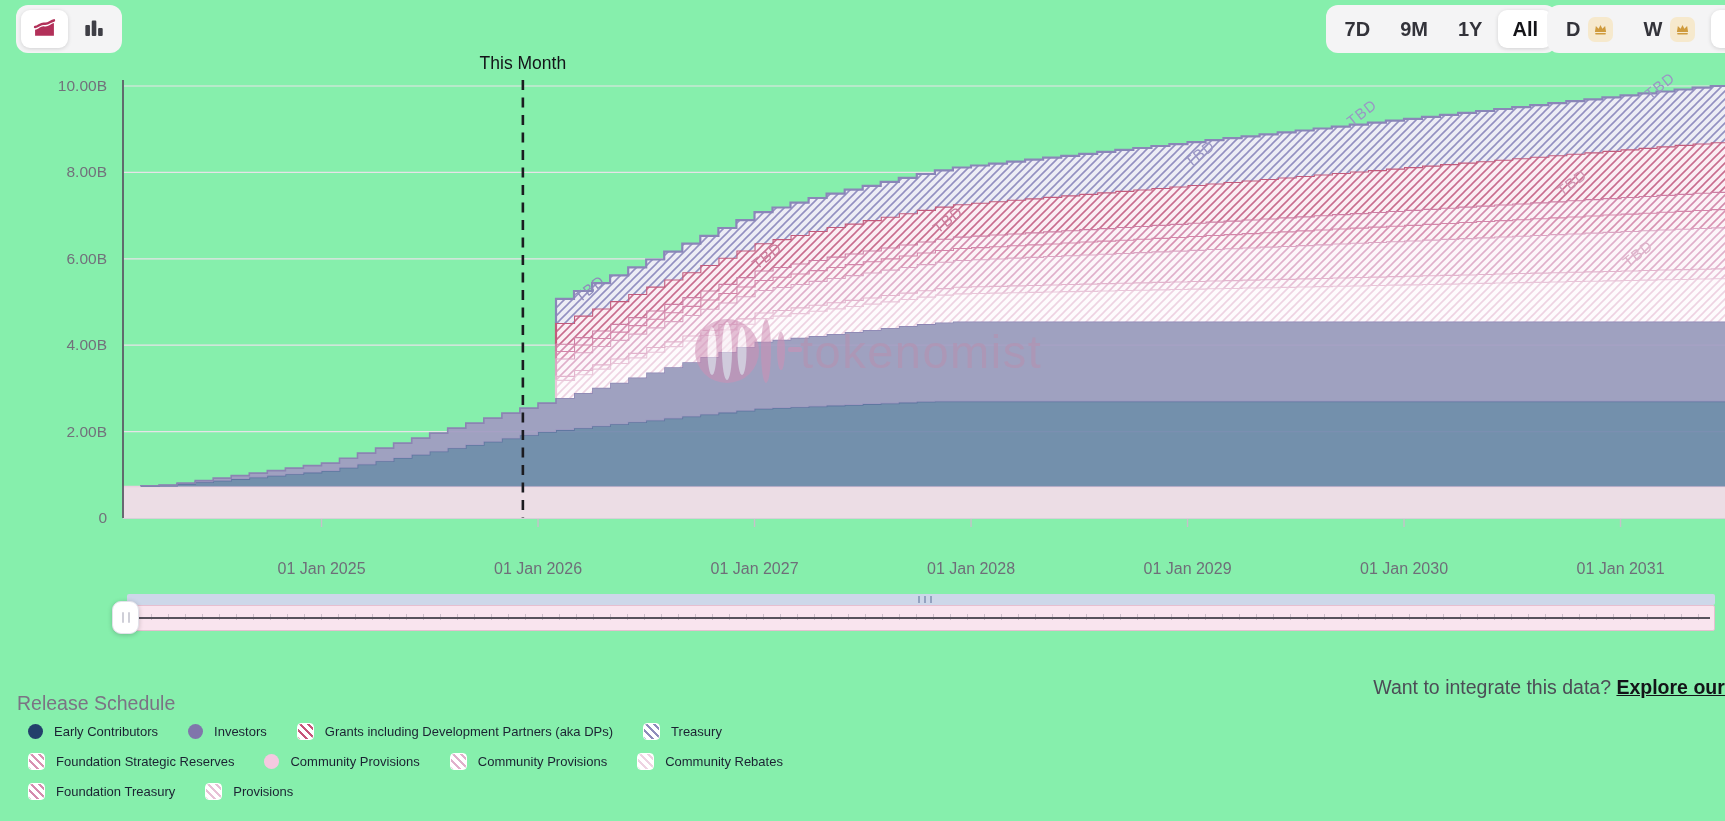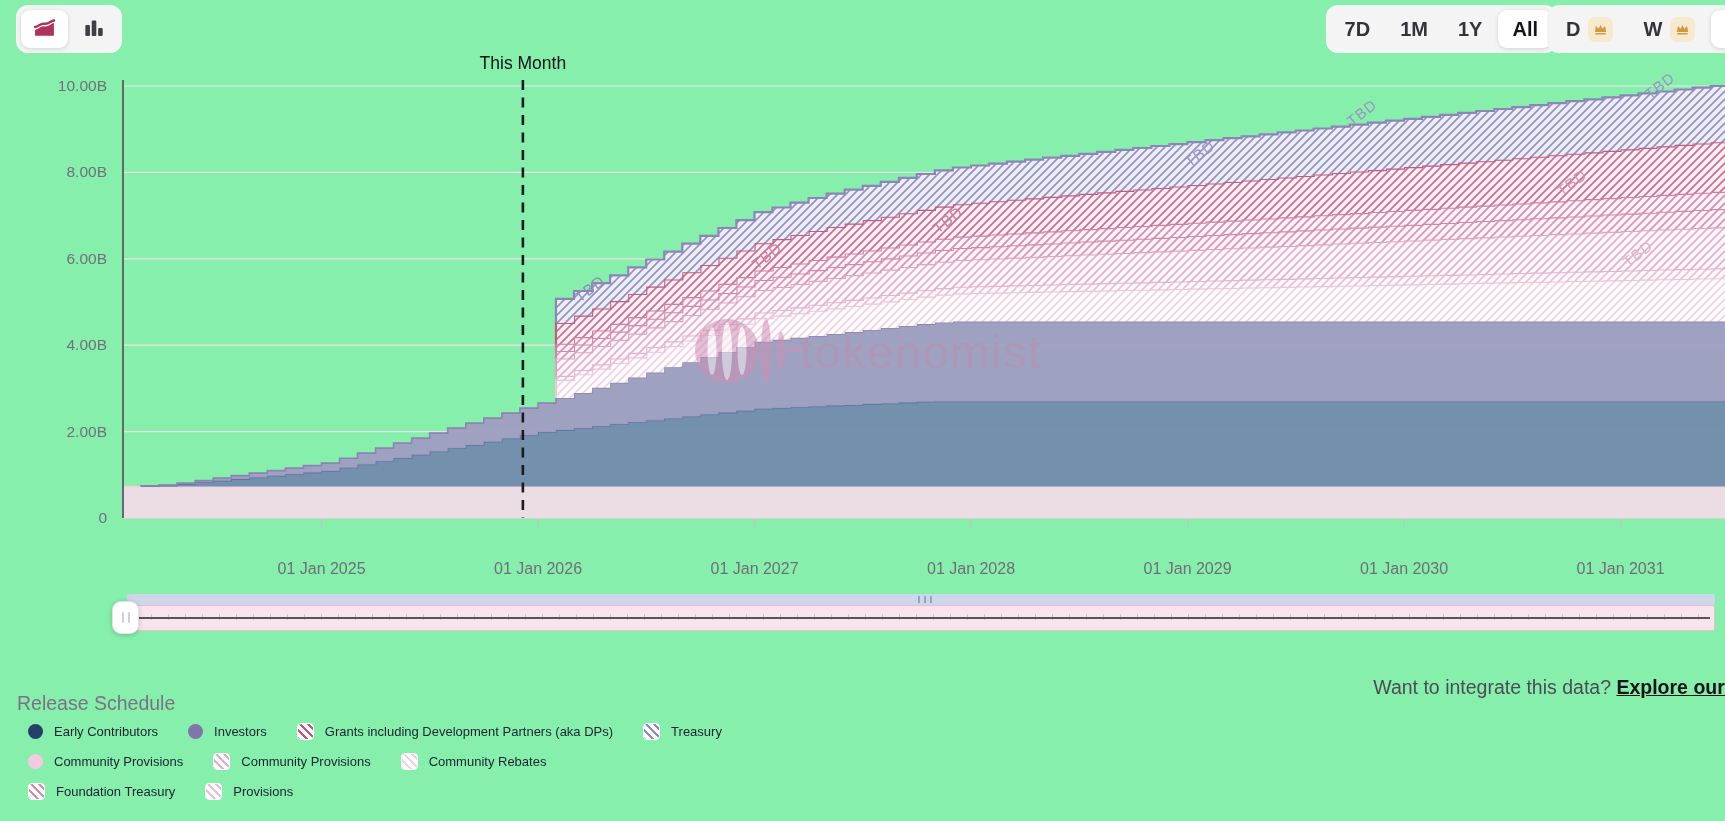--- a/index.html
+++ b/index.html
@@ -74,21 +74,21 @@
           <rect x="3.2" y="8.6" width="4.4" height="10.6" rx="1" fill="#3f3f46"></rect>
           <rect x="9.3" y="4.4" width="4.4" height="14.8" rx="1" fill="#3f3f46"></rect>
           <rect x="15.4" y="11.4" width="4.4" height="7.8" rx="1" fill="#3f3f46"></rect>
         </svg>
       </span>
     </button>
   </div>
 
   <div class="range-group rg-time">
     <button class="range-btn">7D</button>
-    <button class="range-btn">1M</button>
+    <button class="range-btn">9M</button>
     <button class="range-btn">1Y</button>
     <button class="range-btn selected">All</button>
   </div>
 
   <div class="range-group rg-freq">
     <button class="range-btn">
       <span>D</span>
       <span class="crown-badge">
         <svg width="15" height="15" viewBox="0 0 24 24">
           <path d="M3 16 L4.6 6.5 L9 10.8 L12 4.6 L15 10.8 L19.4 6.5 L21 16 Z" fill="#cf9b3d"></path>
@@ -233,20 +233,24 @@
           <span class="lg-marker lg-hatch" style="background: repeating-linear-gradient(45deg, rgb(198, 84, 121) 0px, rgb(198, 84, 121) 2px, rgb(255, 255, 255) 2px, rgb(255, 255, 255) 5.5px); border: 1px solid rgb(255, 255, 255);"></span>
           <span>Grants including Development Partners (aka DPs)</span>
         </div>
         <div class="lg-item">
           <span class="lg-marker lg-hatch" style="background: repeating-linear-gradient(45deg, rgb(143, 140, 187) 0px, rgb(143, 140, 187) 2px, rgb(255, 255, 255) 2px, rgb(255, 255, 255) 5.5px); border: 1px solid rgb(255, 255, 255);"></span>
           <span>Treasury</span>
         </div>
       </div>
       <div class="legend-row">
         <div class="lg-item">
+          <span class="lg-marker lg-hatch" style="background: repeating-linear-gradient(45deg, rgb(216, 146, 178) 0px, rgb(216, 146, 178) 2px, rgb(255, 255, 255) 2px, rgb(255, 255, 255) 5.5px); border: 1px solid rgb(255, 255, 255);"></span>
+          <span>Foundation Strategic Reserves</span>
+        </div>
+        <div class="lg-item">
           <span class="lg-marker lg-dot" style="background: rgb(245, 201, 224);"></span>
           <span>Community Provisions</span>
         </div>
         <div class="lg-item">
           <span class="lg-marker lg-hatch" style="background: repeating-linear-gradient(45deg, rgb(224, 176, 203) 0px, rgb(224, 176, 203) 2px, rgb(255, 255, 255) 2px, rgb(255, 255, 255) 5.5px); border: 1px solid rgb(255, 255, 255);"></span>
           <span>Community Provisions</span>
         </div>
         <div class="lg-item">
           <span class="lg-marker lg-hatch" style="background: repeating-linear-gradient(45deg, rgb(238, 211, 226) 0px, rgb(238, 211, 226) 2px, rgb(255, 255, 255) 2px, rgb(255, 255, 255) 5.5px); border: 1px solid rgb(255, 255, 255);"></span>
           <span>Community Rebates</span>

